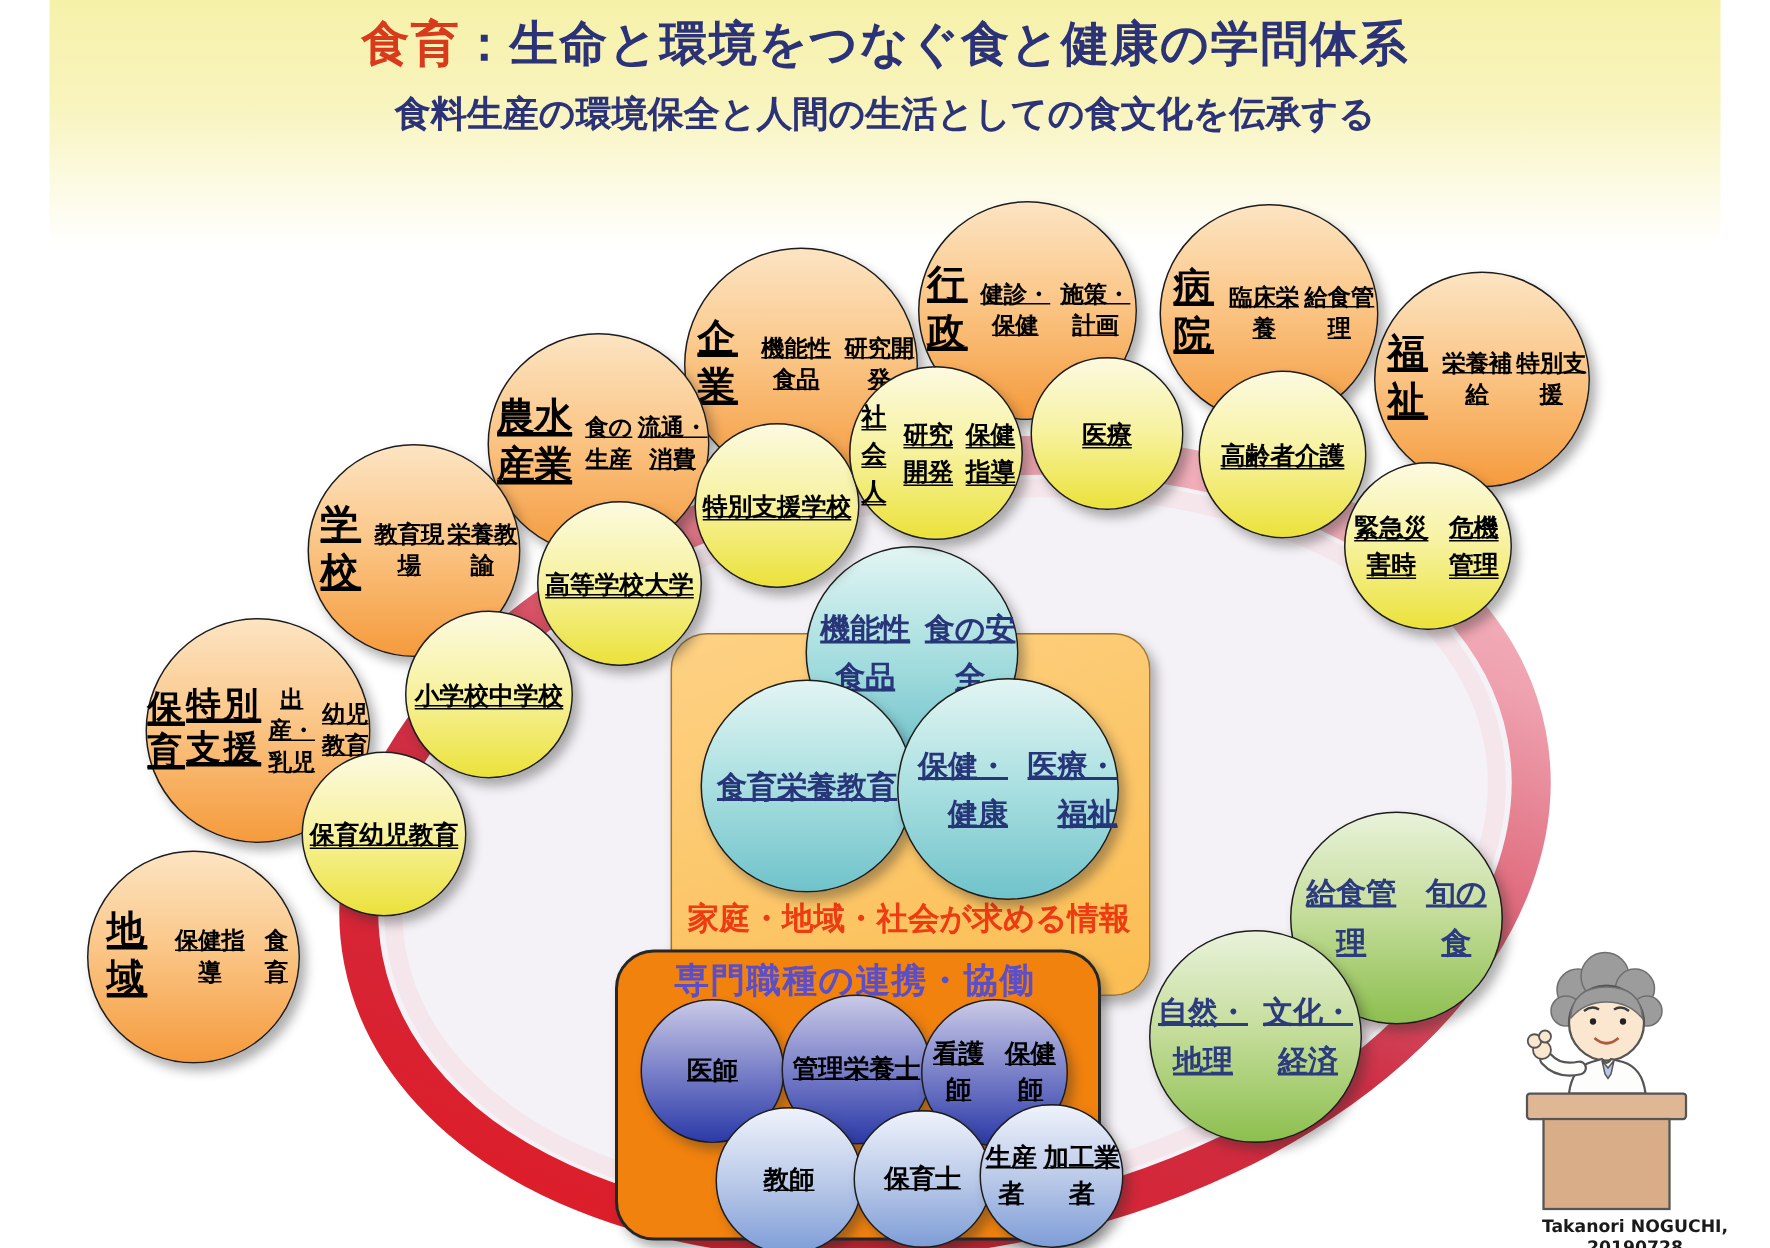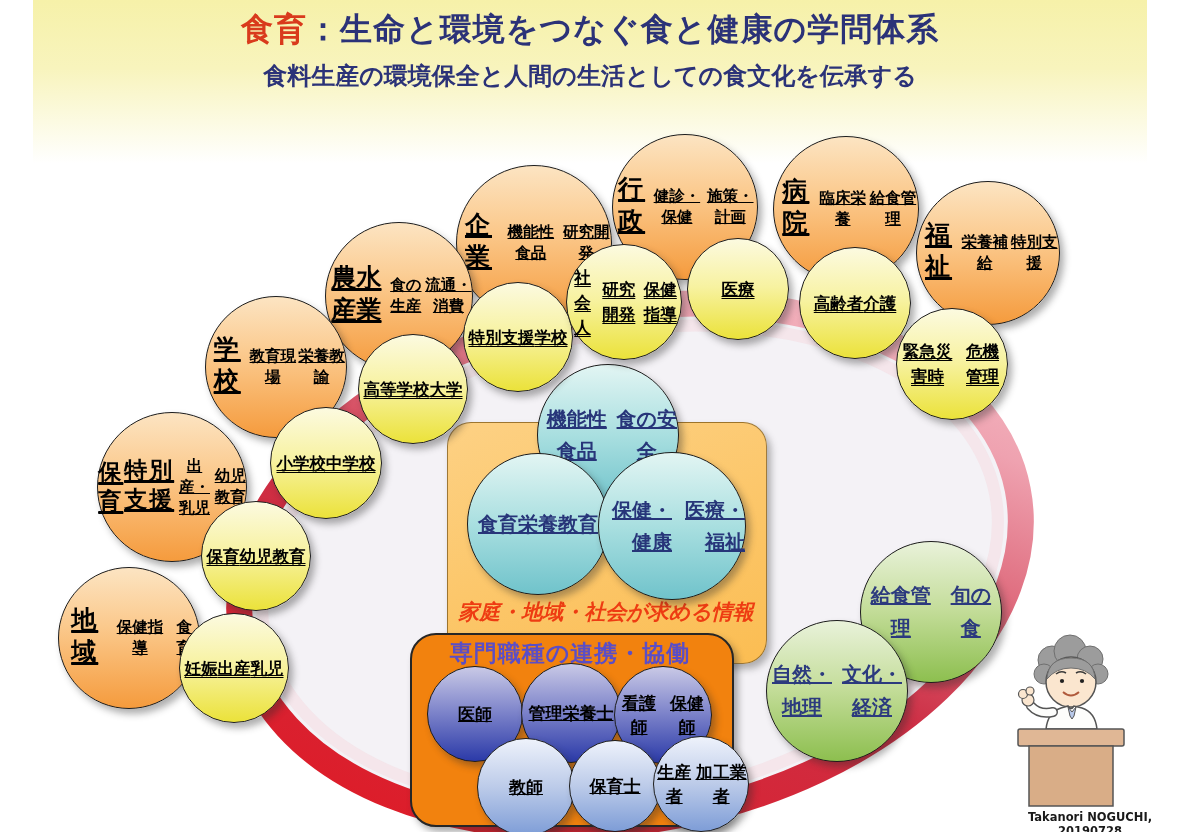--- a/index.html
+++ b/index.html
@@ -12,21 +12,21 @@
   #title{position:absolute;left:33px;top:8px;width:1114px;text-align:center;
          font-size:32px;font-weight:bold;color:#2b3278;letter-spacing:1px;}
   #title .hl{color:#d93a1c;}
   #subtitle{position:absolute;left:33px;top:60px;width:1114px;text-align:center;
             font-size:24px;line-height:33px;font-weight:bold;color:#2b3278;}
   
   #info-box{position:absolute;left:447px;top:422px;width:318px;height:240px;border-radius:24px;
             background:linear-gradient(160deg,#fdd184 0%,#fbbd52 100%);
             border:1.5px solid rgba(80,55,10,.55);box-shadow:4px 5px 7px rgba(45,45,45,.35);}
   #info-label{position:absolute;left:447px;top:598px;width:318px;text-align:center;
-              font-size:21px;font-weight:bold;color:#ee3c12;font-style:italic;}
+              font-size:21px;font-weight:bold;color:#ee3c12;}
   #prof-box{position:absolute;left:410px;top:633px;width:320px;height:190px;border-radius:26px;
             background:#f2820e;border:2px solid #262626;box-shadow:4px 5px 7px rgba(45,45,45,.4);}
   #prof-label{position:absolute;left:410px;top:638px;width:320px;text-align:center;
               font-size:23px;font-weight:bold;color:#5b4ec6;letter-spacing:1px;}
   
   .cir{position:absolute;border-radius:50%;border:1.6px solid #1c1c1c;
        box-shadow:4px 5px 7px rgba(45,45,45,.38);
        display:flex;flex-direction:row;align-items:center;justify-content:center;
        text-align:center;font-weight:bold;color:#000;text-decoration:underline;}
   .c-or{background:linear-gradient(180deg,#fce4c2 0%,#fbc98c 42%,#f59b3d 100%);}
@@ -176,25 +176,20 @@
     <div class="u">高等学校</div>
     <div class="u">大学</div>
   </div>
   <div class="cir c-ye t-ye" style="left:270px;top:407px;width:110px;height:110px;">
     <div class="u">小学校</div>
     <div class="u">中学校</div>
   </div>
   <div class="cir c-ye t-ye" style="left:201px;top:501px;width:108px;height:108px;">
     <div class="u">保育</div>
     <div class="u">幼児教育</div>
-  </div>
-  <div class="cir c-ye t-ye" style="left:179px;top:613px;width:108px;height:108px;">
-    <div class="u">妊娠</div>
-    <div class="u">出産</div>
-    <div class="u">乳児</div>
   </div>
 
   <div class="cir c-gr t-gr" style="left:860px;top:541px;width:140px;height:140px;">
     <div>給食管理</div>
     <div>旬の食</div>
   </div>
   <div class="cir c-gr t-gr" style="left:766px;top:620px;width:140px;height:140px;">
     <div>自然・地理</div>
     <div>文化・経済</div>
   </div>

